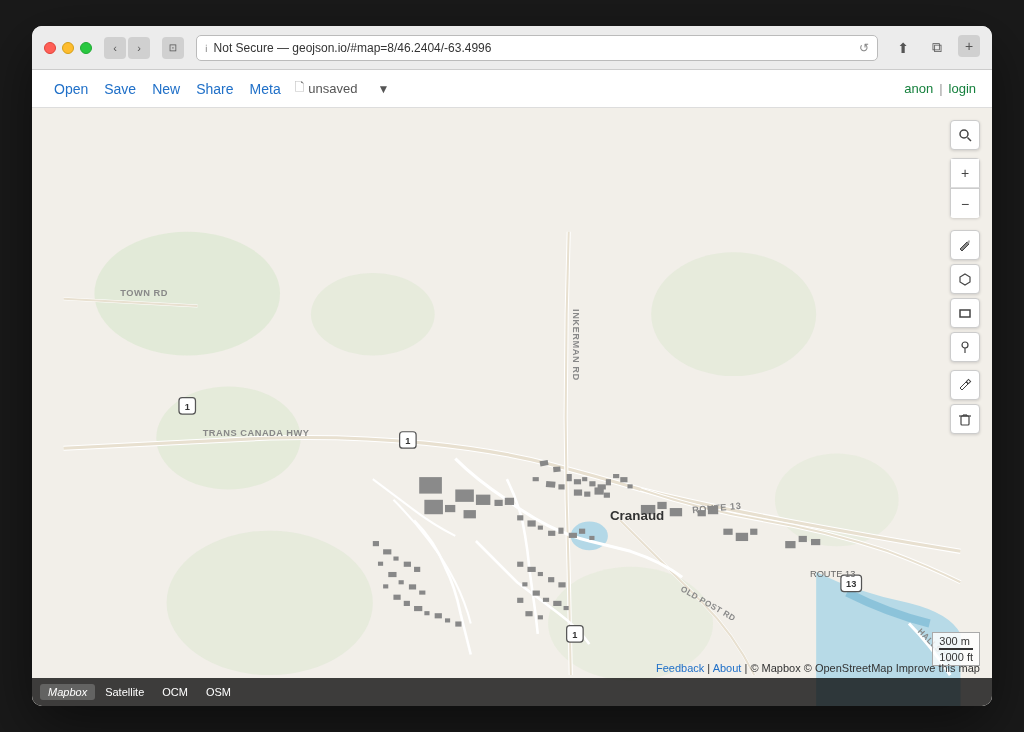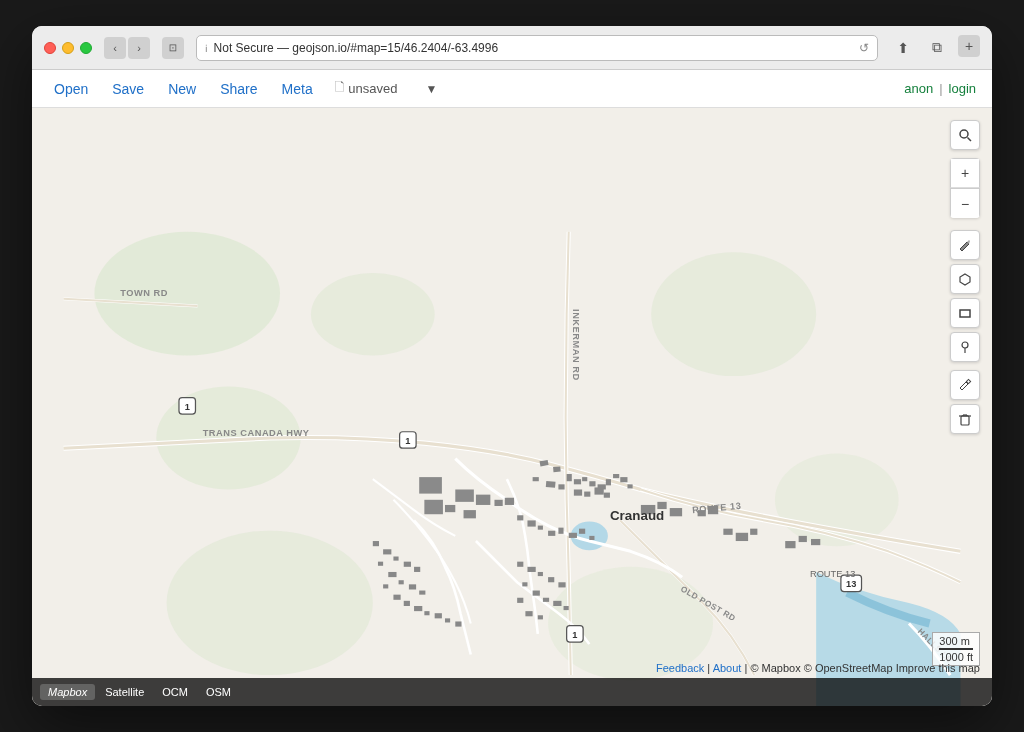--- a/index.html
+++ b/index.html
@@ -135,21 +135,21 @@
       background: #fff;
       border-bottom: 1px solid #ddd;
       display: flex;
       align-items: center;
       padding: 0 16px;
       flex-shrink: 0;
     }
     .toolbar-left {
       display: flex;
       align-items: center;
-      gap: 12px;
+      gap: 4px;
       flex: 1;
     }
     .toolbar-btn {
       font-size: 14px;
       color: #2070c8;
       cursor: pointer;
       padding: 4px 6px;
       border-radius: 3px;
       text-decoration: none;
     }
@@ -291,21 +291,21 @@
       <div class="traffic-light tl-yellow"></div>
       <div class="traffic-light tl-green"></div>
     </div>
     <div class="nav-btns">
       <div class="nav-btn">‹</div>
       <div class="nav-btn">›</div>
     </div>
     <div class="window-btn">⊡</div>
     <div class="address-bar">
       <span class="lock-icon">ℹ</span>
-      <span class="address-text">Not Secure — geojson.io/#map=15/46.2404/-63.4996</span>
+      <span class="address-text">Not Secure — geojson.io/#map=8/46.2404/-63.4996</span>
       <span class="refresh-btn">↺</span>
     </div>
     <div class="titlebar-actions">
       <div class="titlebar-action-btn">⬆</div>
       <div class="titlebar-action-btn">⧉</div>
       <div class="plus-btn">+</div>
     </div>
   </div>
 
   <div class="toolbar">

